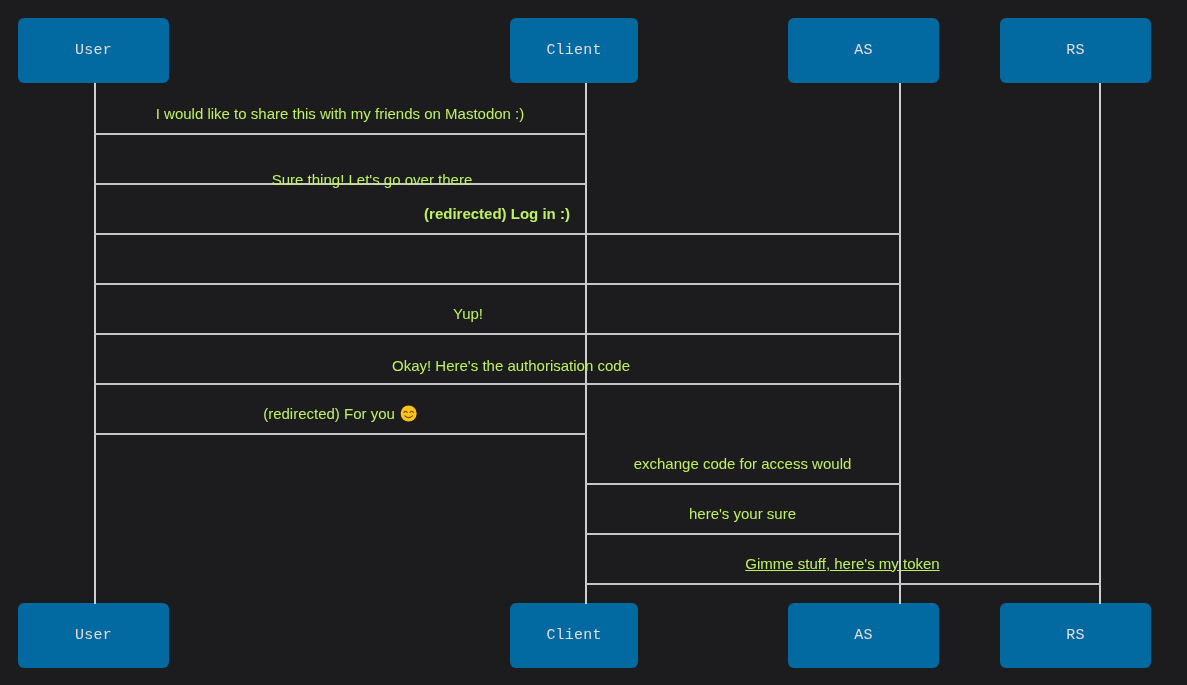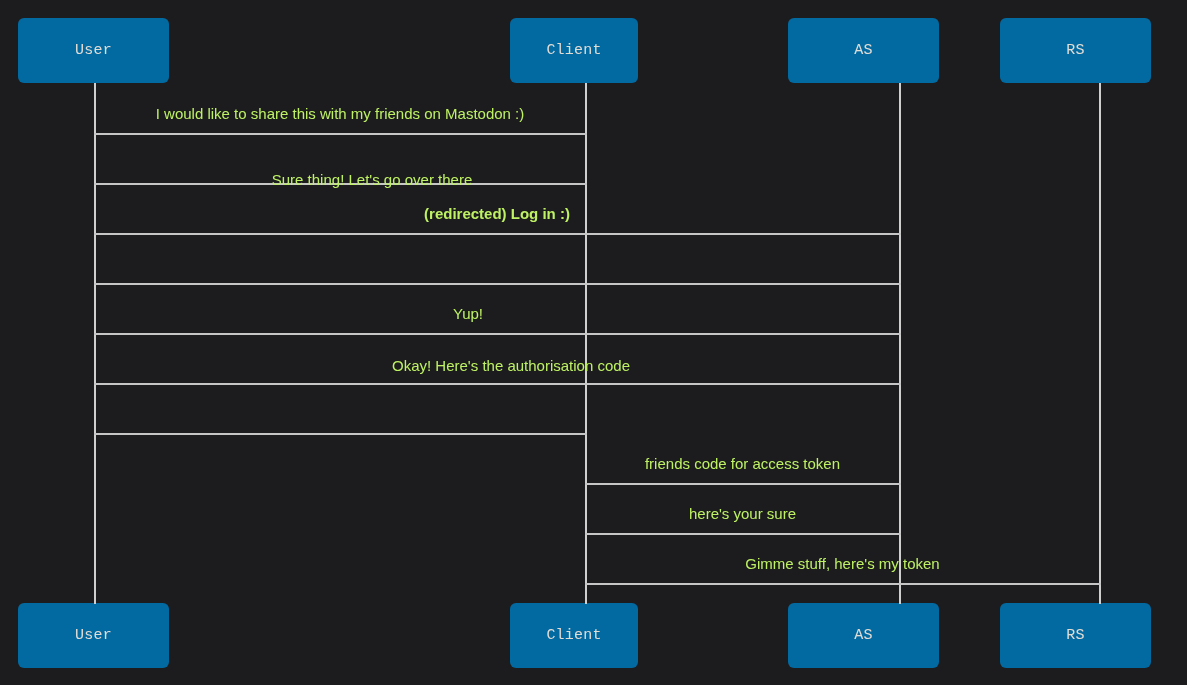--- a/index.html
+++ b/index.html
@@ -81,25 +81,36 @@
     <div class="msg-line" style="left: 93.5px; top: 283px; width: 807px;"></div>
     <div class="msg-line" style="left: 93.5px; top: 333px; width: 807px;"></div>
     <div class="msg-label" style="left: 468px; top: 298px;">
       <span>Yup!</span>
     </div>
     <div class="msg-line" style="left: 93.5px; top: 383px; width: 807px;"></div>
     <div class="msg-label" style="left: 497px; top: 350px; margin-left: 14px;">
       <span>Okay! Here's the authorisation code</span>
     </div>
     <div class="msg-line" style="left: 93.5px; top: 433px; width: 493px;"></div>
+    <div class="msg-label" style="left: 340px; top: 398px;">
+      <span>(redirected) For you</span>
+      <span class="emoji">
+        <svg viewBox="0 0 36 36" width="17" height="17">
+          <circle cx="18" cy="18" r="17" fill="#fcc21b"></circle>
+          <path d="M8 15.5 q3.5 -4.5 7 0" stroke="#7a4f00" stroke-width="2.6" fill="none" stroke-linecap="round"></path>
+          <path d="M21 15.5 q3.5 -4.5 7 0" stroke="#7a4f00" stroke-width="2.6" fill="none" stroke-linecap="round"></path>
+          <path d="M10 23 q8 7.5 16 0" stroke="#7a4f00" stroke-width="2.6" fill="none" stroke-linecap="round"></path>
+        </svg>
+      </span>
+    </div>
     <div class="msg-line" style="left: 584.5px; top: 483px; width: 316px;"></div>
     <div class="msg-label" style="left: 742.5px; top: 448px;">
-      <span>friends code for access token</span>
+      <span>exchange code for access would</span>
     </div>
     <div class="msg-line" style="left: 584.5px; top: 533px; width: 316px;"></div>
     <div class="msg-label" style="left: 742.5px; top: 498px;">
       <span>here's your sure</span>
     </div>
     <div class="msg-line" style="left: 584.5px; top: 583px; width: 516px;"></div>
-    <div class="msg-label" style="left: 842.5px; top: 548px;">
+    <div class="msg-label" style="left: 842.5px; top: 548px; text-decoration: underline;">
       <span>Gimme stuff, here's my token</span>
     </div>
   </div>
 
 </body></html>

